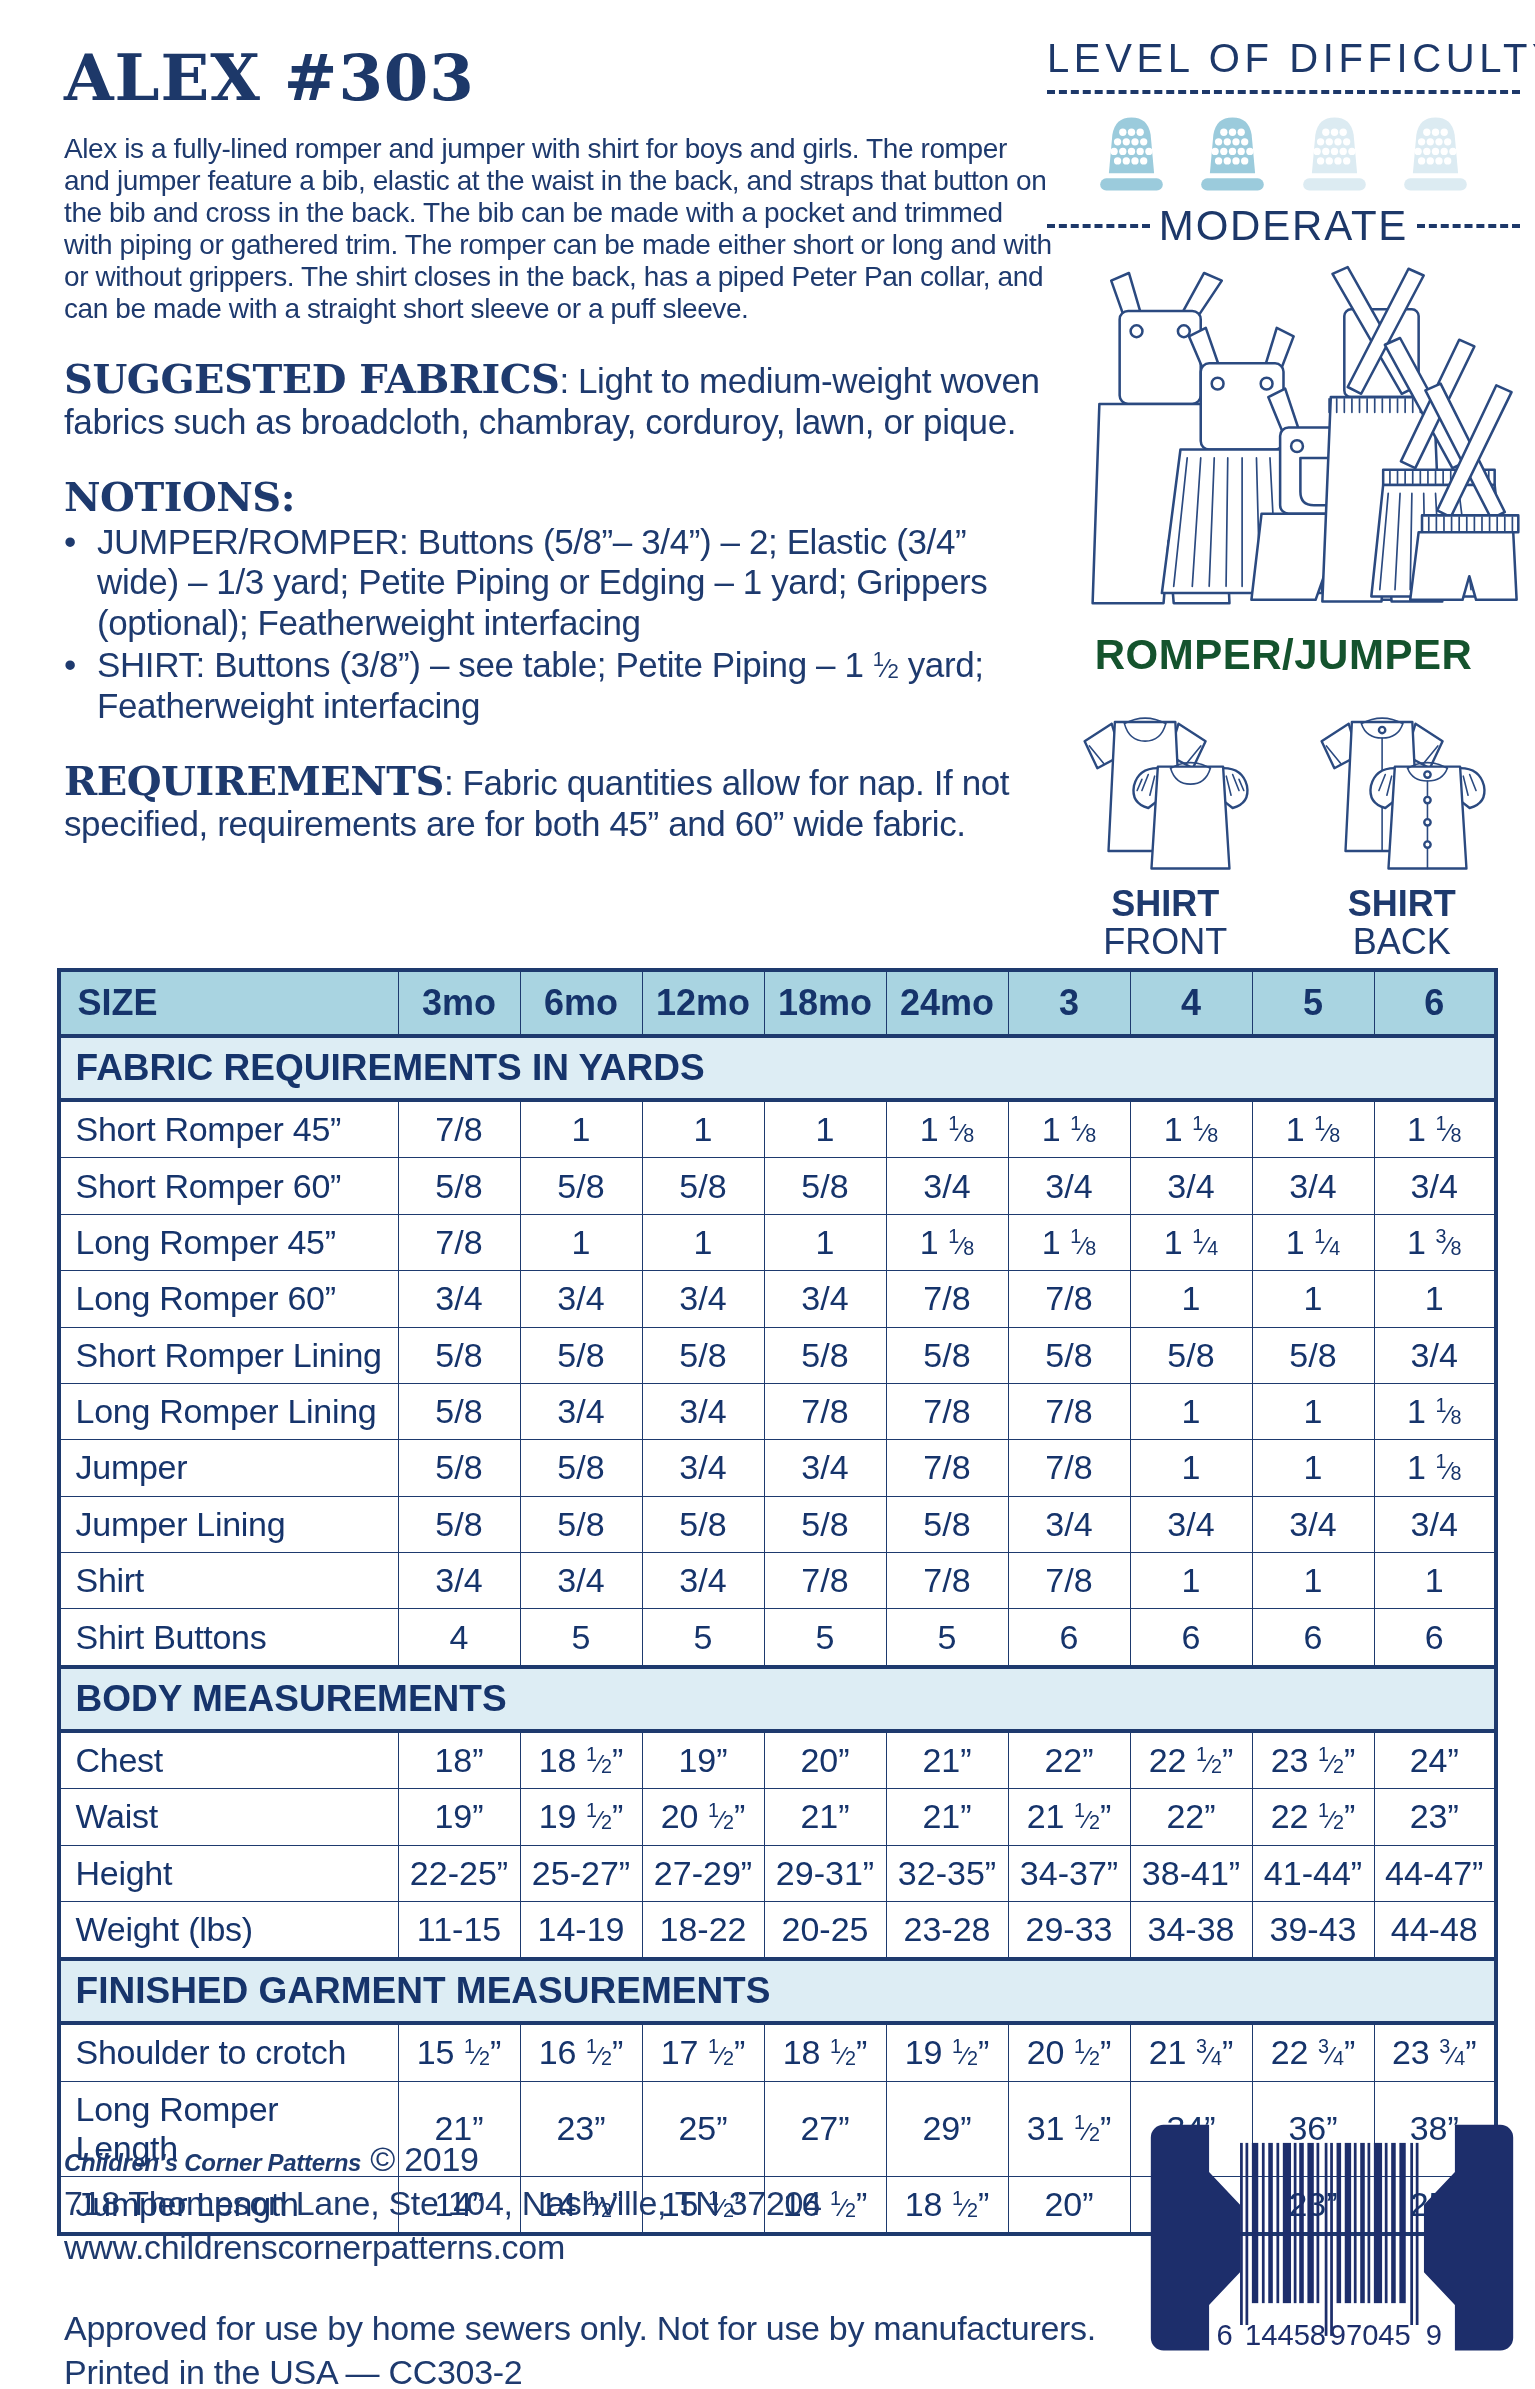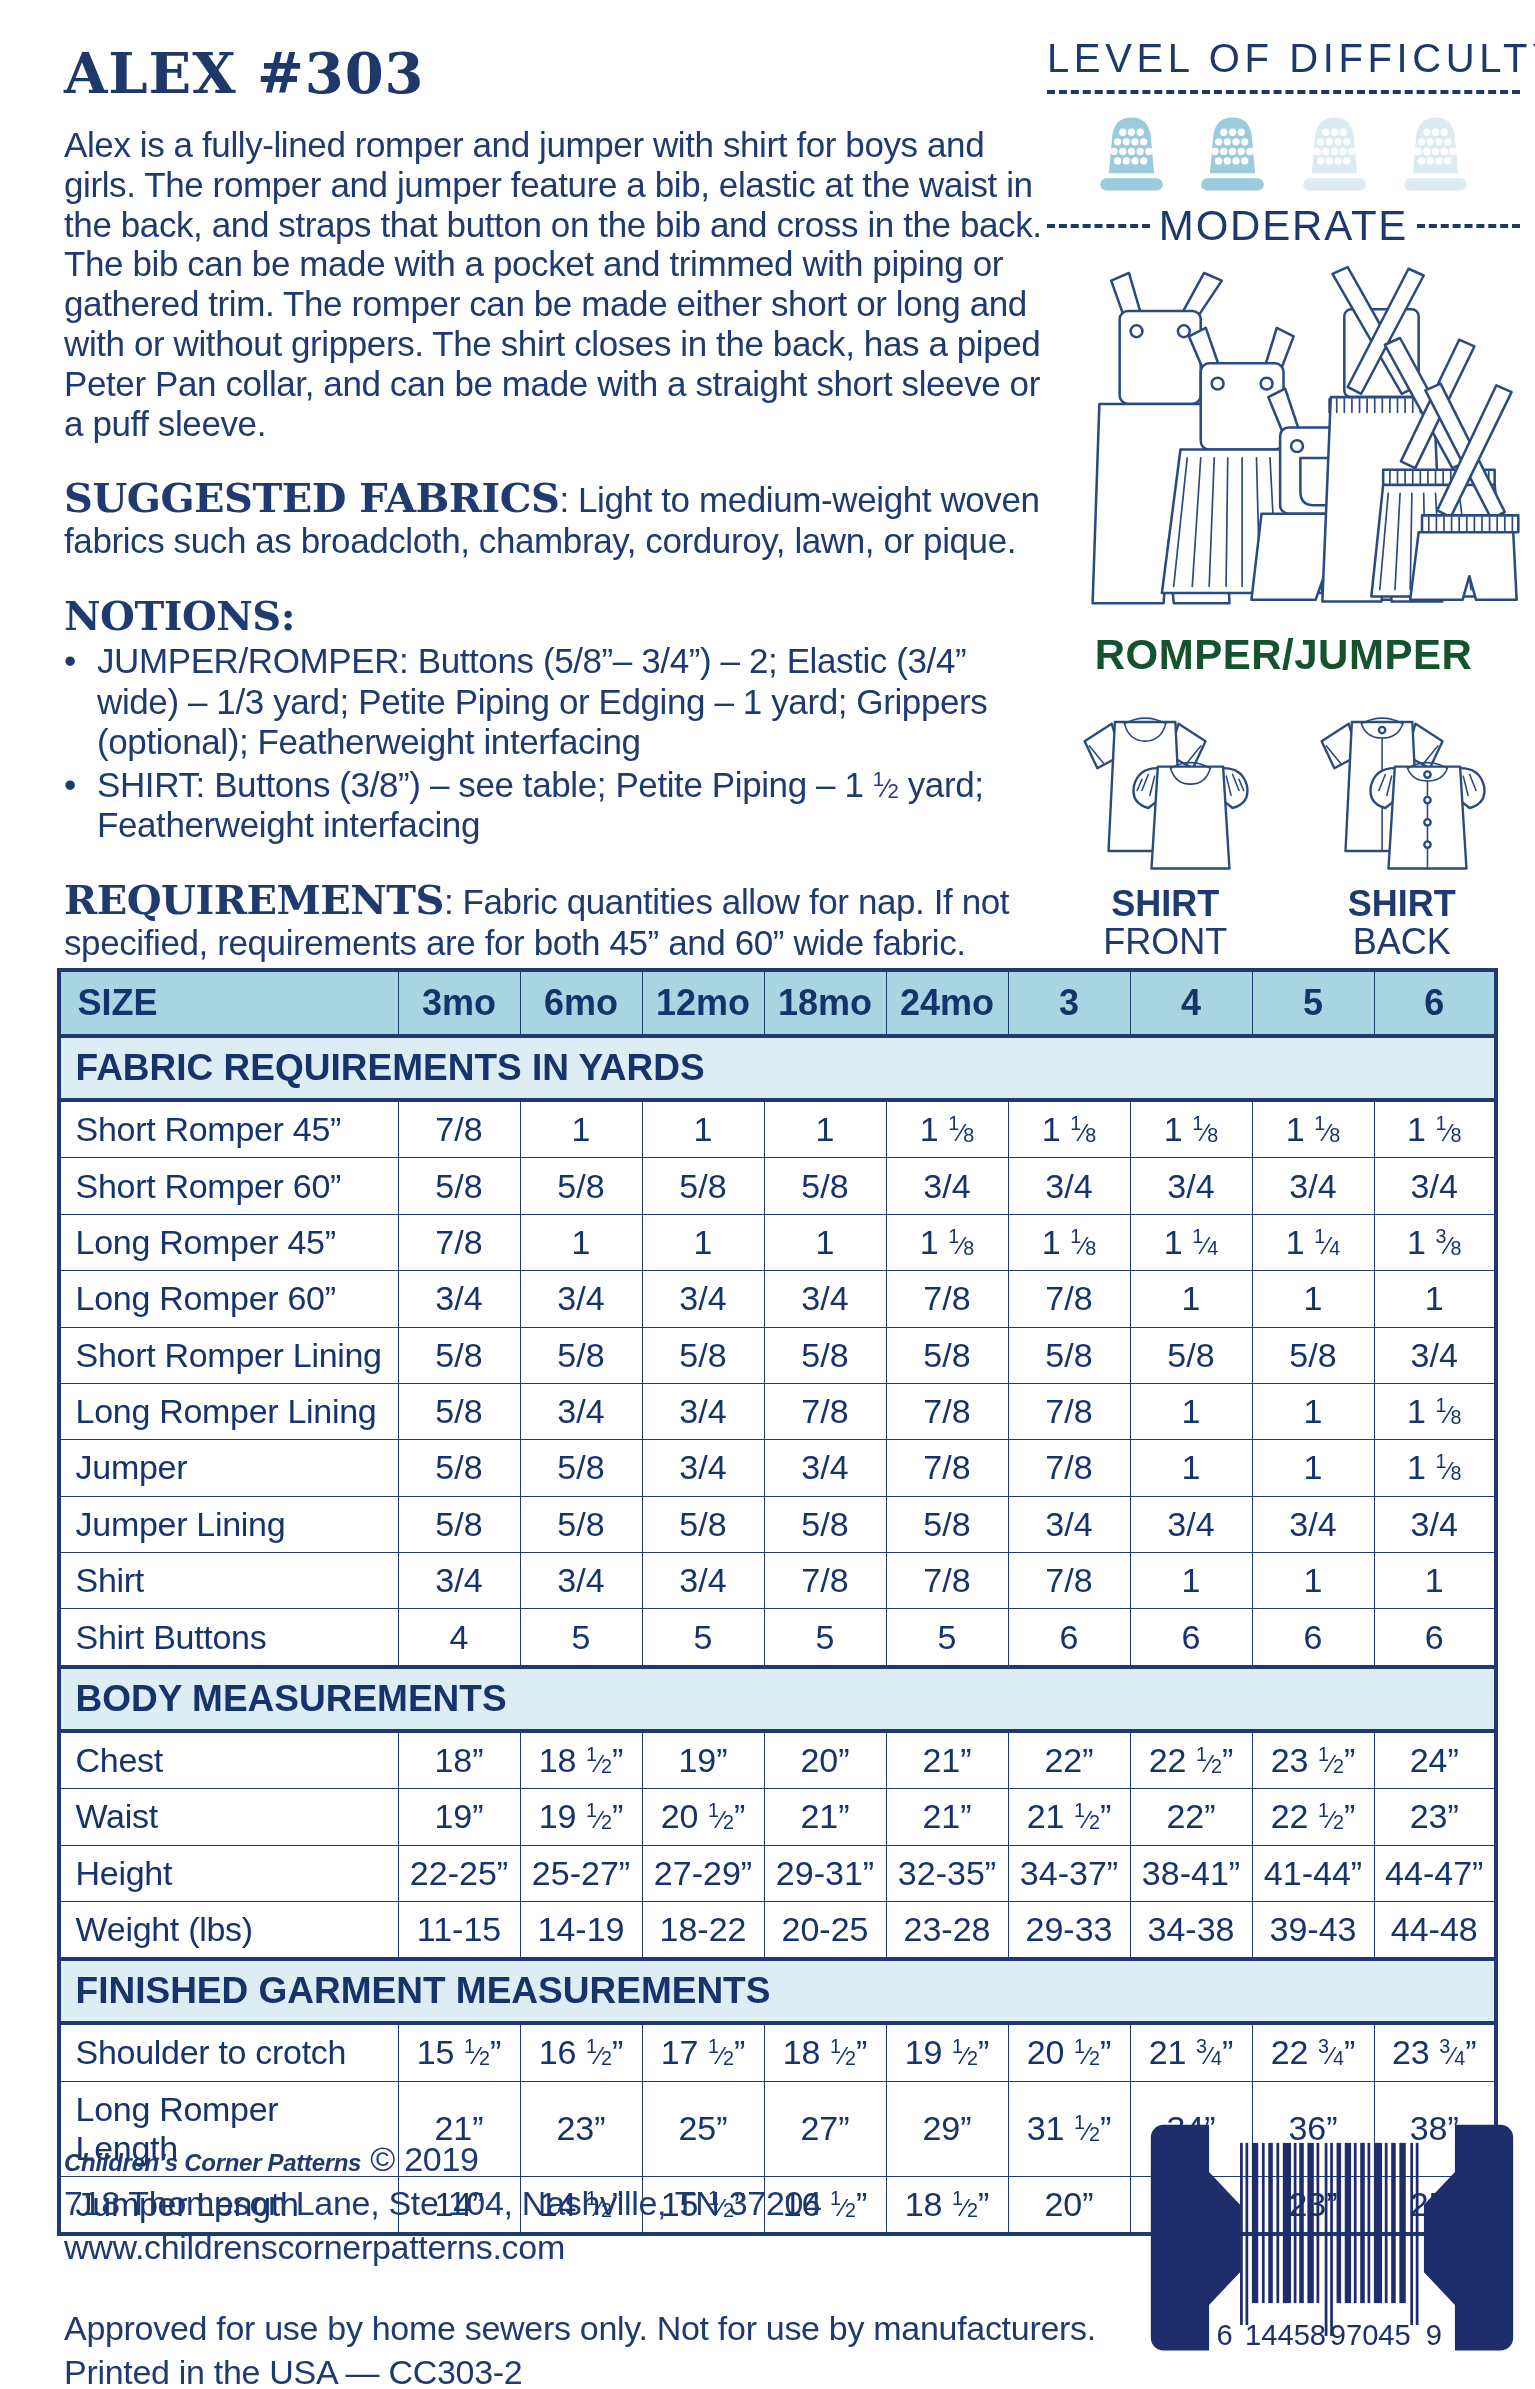--- a/index.html
+++ b/index.html
@@ -1,23 +1,23 @@
 <!DOCTYPE html>
 <html style="font-size:14.6px"><head>
 <meta charset="utf-8">
 <style>
   html,body{margin:0;padding:0;background:#fff;}
   .page{position:relative;width:1536px;height:2389px;background:#fff;overflow:hidden;
         font-family:"Liberation Sans",sans-serif;color:#1e3a6e;}
 
   
   .left-col{position:absolute;left:64px;top:44px;width:988px;}
-  .title{font-family:"DejaVu Serif",serif;font-weight:700;font-size:56px;line-height:1.05;
+  .title{font-family:"DejaVu Serif",serif;font-weight:700;font-size:64px;line-height:1.05;
          letter-spacing:0.9px;color:#1d3869;}
-  .desc{margin-top:22px;font-size:35px;line-height:1.14;letter-spacing:-0.4px;}
+  .desc{margin-top:22px;font-size:28px;line-height:1.14;letter-spacing:-0.4px;}
   .para{margin-top:31px;font-size:35px;line-height:1.16;letter-spacing:-0.4px;}
   .serif-head{font-family:"DejaVu Serif",serif;font-weight:700;font-size:40px;letter-spacing:-0.5px;}
   .notions-list{margin-top:1.8px;}
   .notion{display:flex;font-size:35px;line-height:1.16;letter-spacing:-0.4px;margin-top:1.8px;}
   .notion .b{width:33px;flex:none;}
   .notion .t{flex:1;}
 
   
   .right-col{position:absolute;left:1047px;top:36px;width:473px;}
   .difficulty{text-align:center;}

